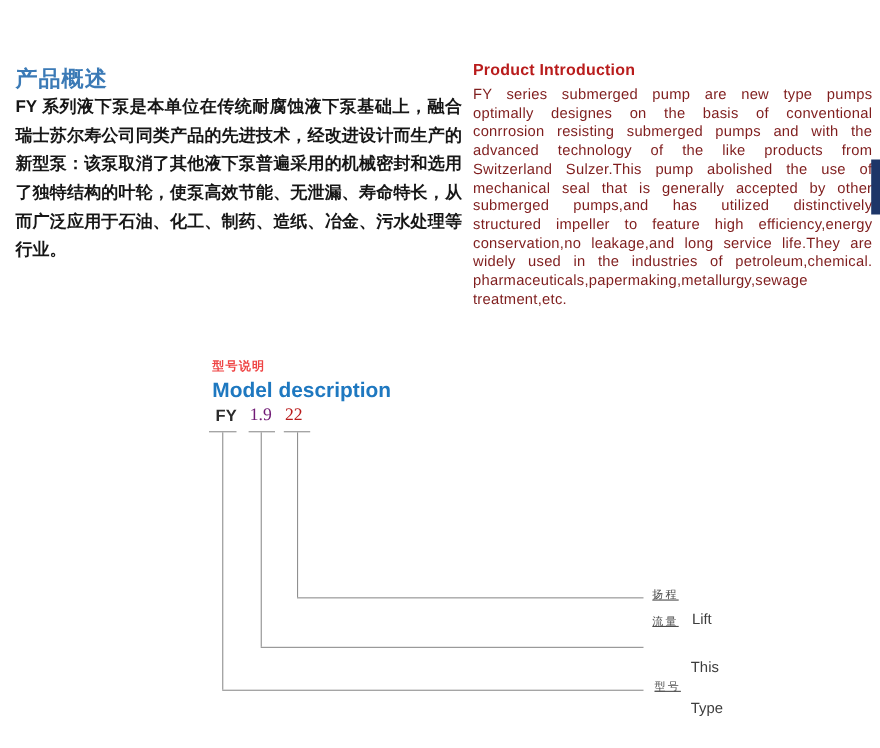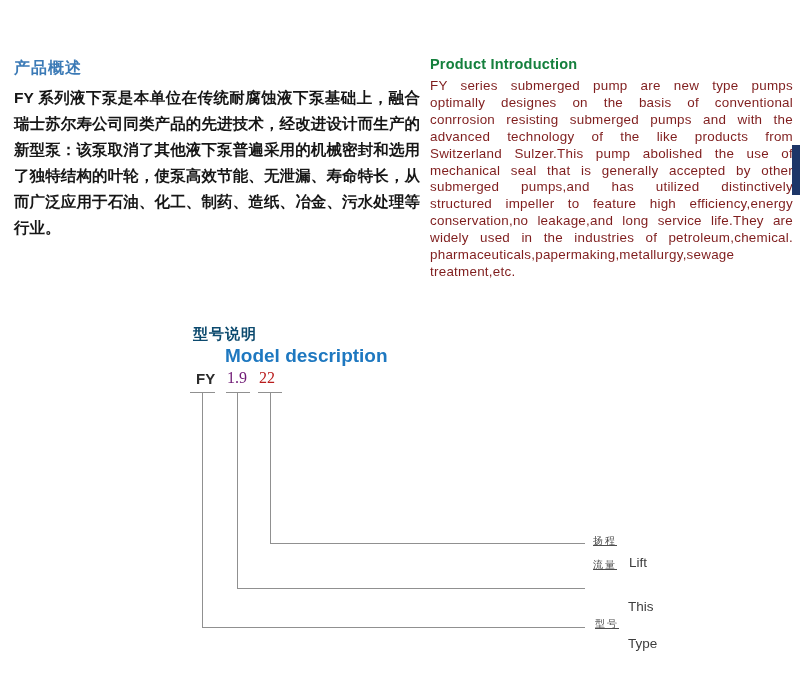--- a/index.html
+++ b/index.html
@@ -8,66 +8,65 @@
     background: #ffffff;
     position: relative;
     overflow: hidden;
     font-family: "Liberation Sans", sans-serif;
   }
   .abs { position: absolute; }
 
   
   .cn-heading {
     left: 14px; top: 58px;
-    font-size: 16px; font-weight: 700;
+    font-size: 20px; font-weight: 700;
     color: #3b7ab6;
     letter-spacing: 1px;
   }
   .cn-body {
     left: 14px; top: 85px; width: 406px;
     font-size: 15.5px; line-height: 26px;
     font-weight: 600;
     color: #161616;
     text-align: justify;
   }
 
   
   .en-heading {
     left: 430px; top: 56px;
     font-size: 14.5px; font-weight: 700;
-    color: #15803d;
+    color: #b91c1c;
     letter-spacing: 0.2px;
   }
   .en-body {
     left: 430px; top: 78px; width: 363px;
     font-size: 13.4px; line-height: 16.9px;
     color: #7f1d1d;
     text-align: justify;
     letter-spacing: 0.25px;
     word-spacing: 1.5px;
   }
 
   
   .edge-tab {
     left: 792px; top: 145px;
     width: 8px; height: 50px;
   }
 
   
   .model-heading-zh {
     left: 193px; top: 325px;
-    font-size: 15px; font-weight: 600;
-    color: #0c4a6e;
+    font-size: 11px; font-weight: 600;
+    color: #ef4444;
     letter-spacing: 1px;
   }
   .model-heading-en {
     left: 193px; top: 345px;
     font-size: 19px; font-weight: 600;
     color: #1e78c0;
-    margin-left: 32px;
   }
   .code-type {
     left: 196px; top: 370px;
     font-size: 15px; font-weight: 700; color: #2b2b2b;
   }
   .code-flow {
     left: 227px; top: 369px;
     font-family: "Liberation Serif", serif;
     font-size: 16px; color: #701a75;
   }

